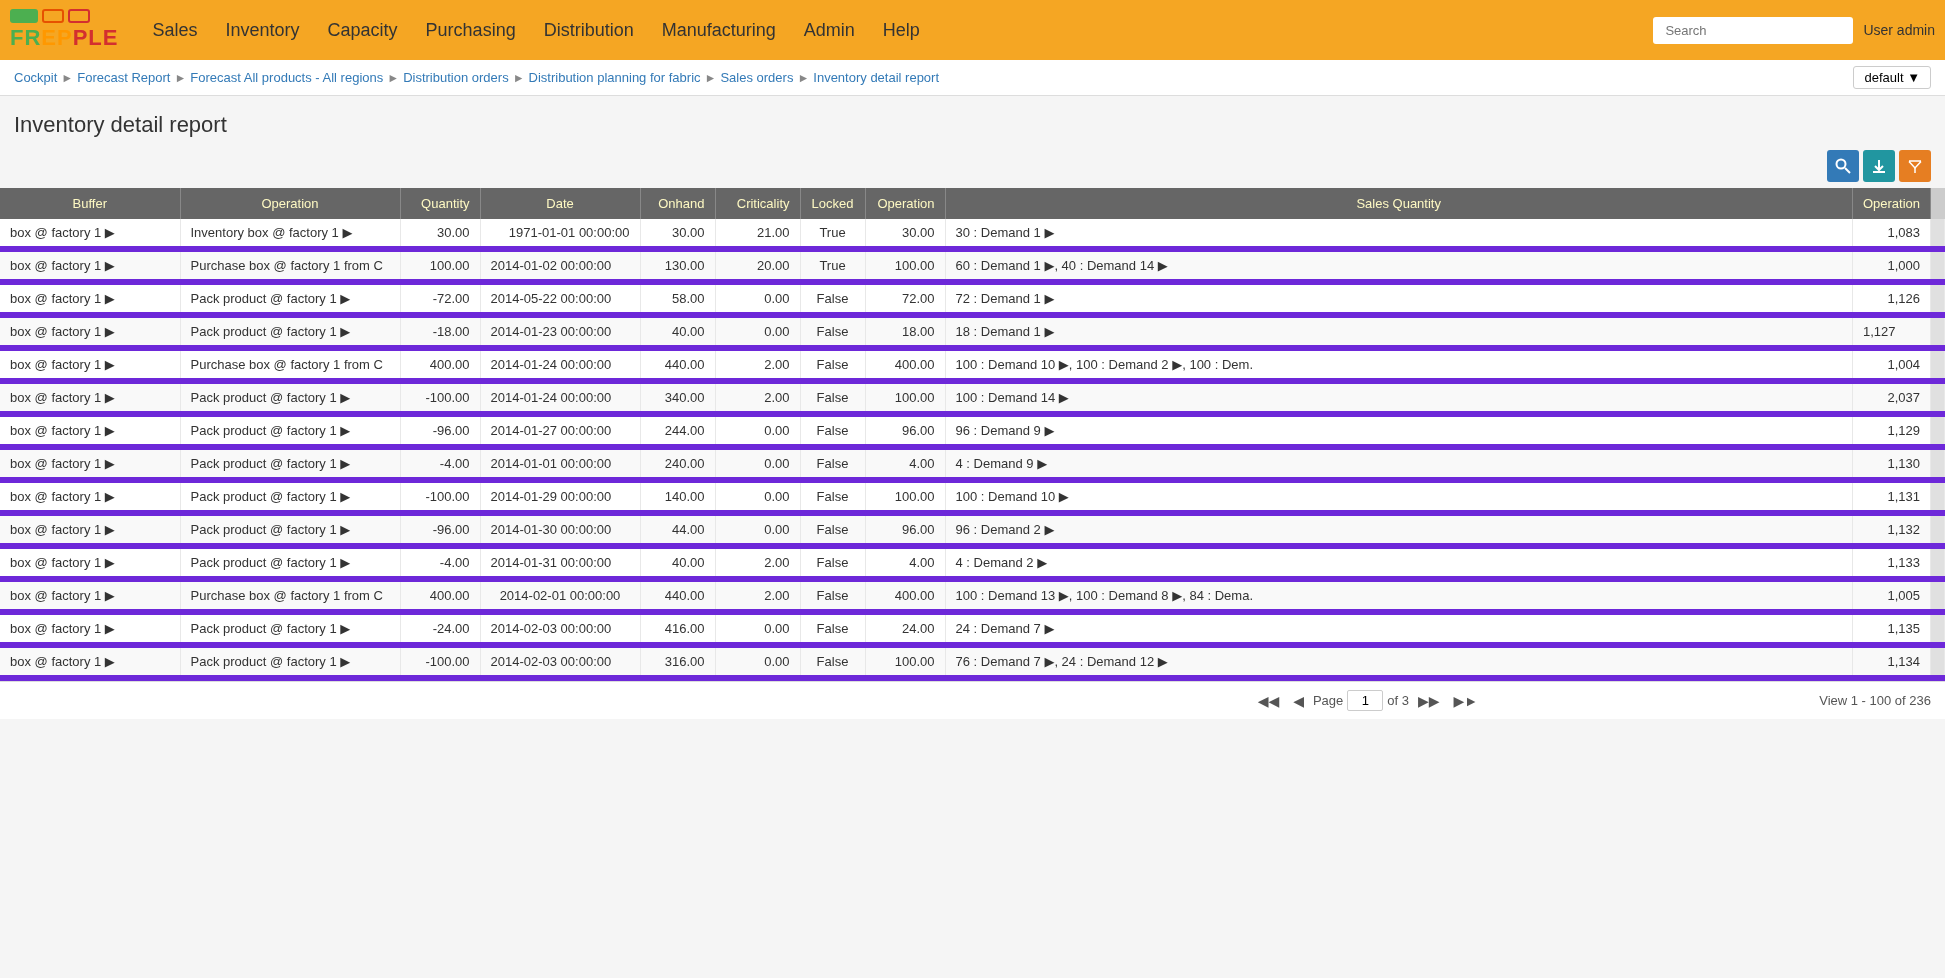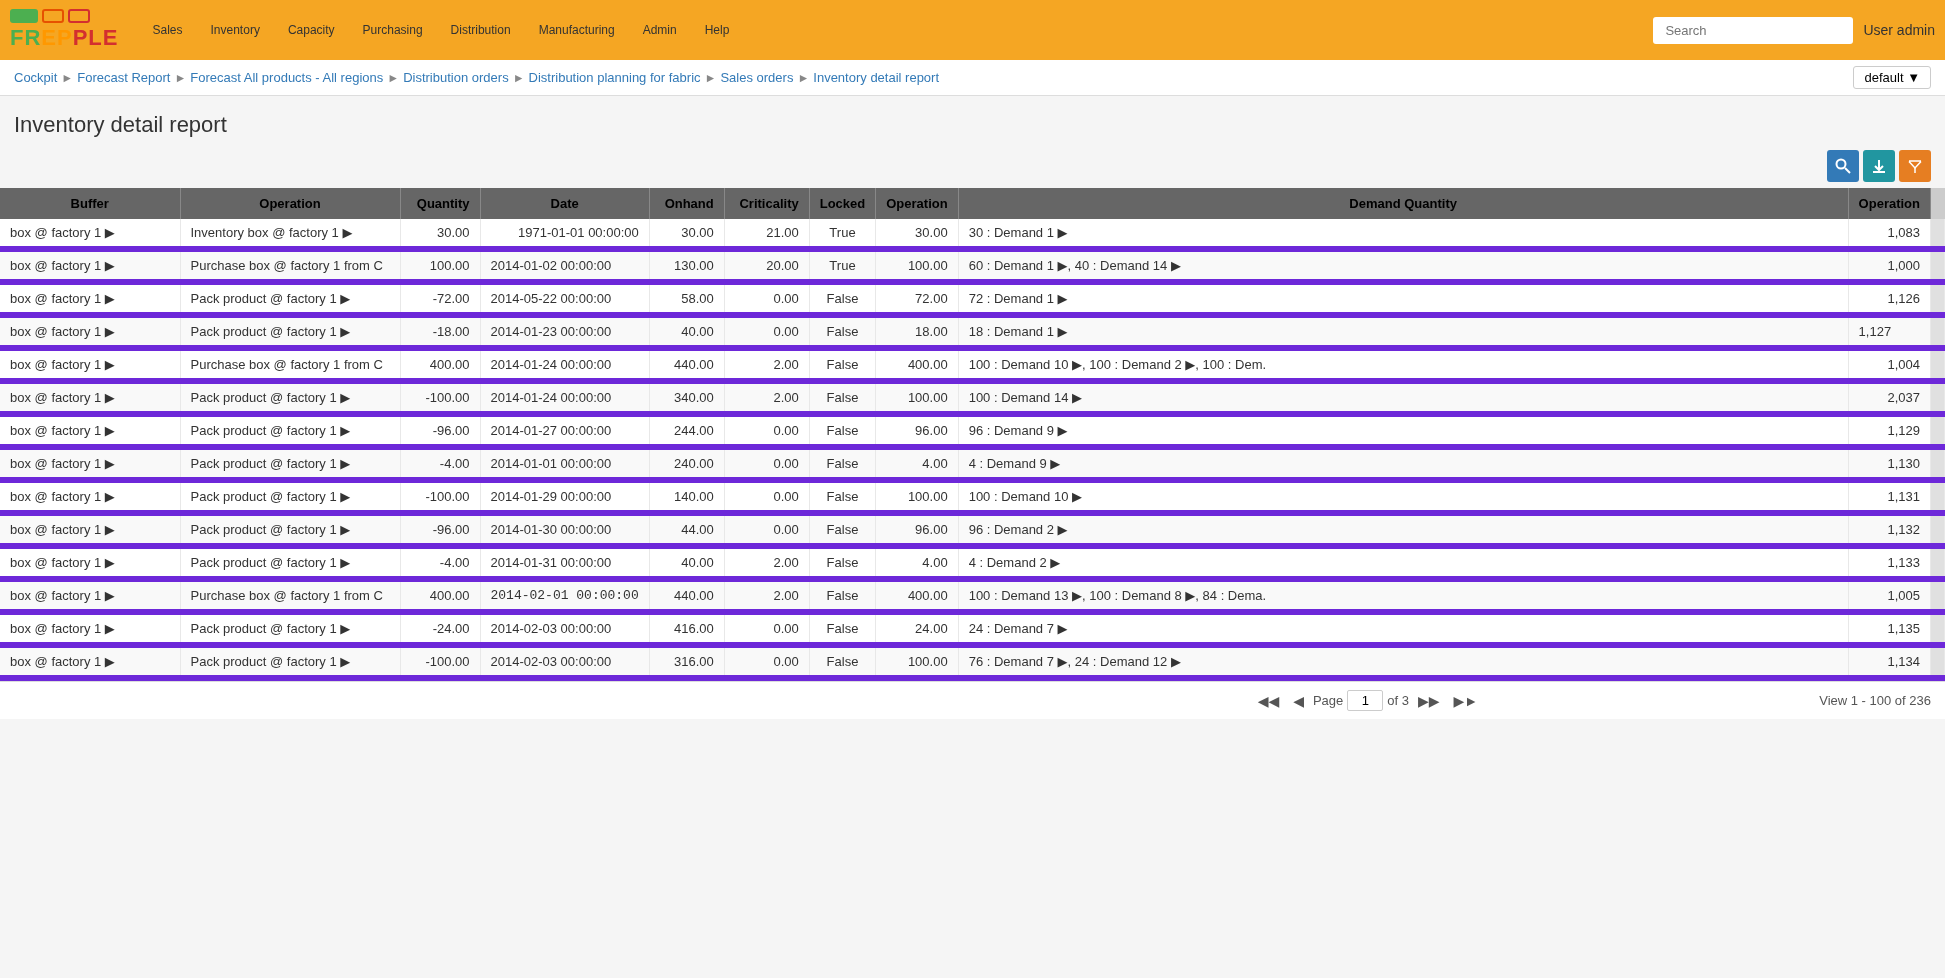--- a/index.html
+++ b/index.html
@@ -46,21 +46,21 @@
       align-items: center;
       gap: 0;
       flex: 1;
     }
     .nav-item {
       padding: 16px 14px;
       height: 60px;
       display: flex;
       align-items: center;
       color: #333;
-      font-size: 12px;
+      font-size: 18px;
       cursor: pointer;
       white-space: nowrap;
     }
 
     .search-box {
       background: white;
       border: none;
       border-radius: 3px;
       padding: 6px 12px;
       font-size: 13px;
@@ -137,23 +137,23 @@
       overflow-x: auto;
       margin: 0 0 0 0;
     }
     table {
       width: 100%;
       border-collapse: collapse;
       background: white;
     }
     thead tr th {
       background: #666;
-      color: #000000;
+      color: #fef9c3;
       padding: 8px 10px;
-      font-weight: bold;
+      font-weight: normal;
       font-size: 13px;
       border-right: 1px solid #888;
       white-space: nowrap;
       margin-left: 46px;
     }
     tbody tr {
       border-bottom: 6px solid #6d28d9;
     }
     tbody tr:nth-child(even) { background: #f9f9f9; }
     tbody td {
@@ -275,21 +275,21 @@
     <thead>
       <tr>
         <th style="width:180px">Buffer</th>
         <th style="width:220px">Operation</th>
         <th style="width:80px;text-align:right">Quantity</th>
         <th style="width:160px">Date</th>
         <th style="width:75px;text-align:right">Onhand</th>
         <th style="width:85px;text-align:right">Criticality</th>
         <th style="width:65px;text-align:center">Locked</th>
         <th style="width:80px;text-align:right">Operation</th>
-        <th style="min-width:280px">Demand Quantity</th>
+        <th style="min-width:280px">Sales Quantity</th>
         <th style="width:70px;text-align:right">Operation</th>
         <th style="width:14px;background:#ccc;border:none;padding:0"></th>
       </tr>
     </thead>
     <tbody id="table-body">
     <tr>
           <td style="text-align: left;">box @ factory 1 ▶</td>
           <td style="text-align: left;">Inventory box @ factory 1 ▶</td>
           <td style="text-align: right;">30.00</td>
           <td style="text-align: right;">1971-01-01 00:00:00</td>
@@ -428,21 +428,21 @@
           <td style="text-align: center;">False</td>
           <td style="text-align: right;">4.00</td>
           <td style="text-align: left;">4 : Demand 2 ▶</td>
           <td style="text-align: right;">1,133</td>
           <td style="background: rgb(224, 224, 224); padding: 0px;"></td>
         </tr>
         <tr>
           <td style="text-align: left;">box @ factory 1 ▶</td>
           <td style="text-align: left;">Purchase box @ factory 1 from C</td>
           <td style="text-align: right;">400.00</td>
-          <td style="text-align: center; font-family: Liberation Mono, monospace;">2014-02-01 00:00:00</td>
+          <td style="text-align: center;">2014-02-01 00:00:00</td>
           <td style="text-align: right;">440.00</td>
           <td style="text-align: right;">2.00</td>
           <td style="text-align: center;">False</td>
           <td style="text-align: right;">400.00</td>
           <td style="text-align: left;">100 : Demand 13 ▶, 100 : Demand 8 ▶, 84 : Dema.</td>
           <td style="text-align: right;">1,005</td>
           <td style="background: rgb(224, 224, 224); padding: 0px;"></td>
         </tr>
         <tr>
           <td style="text-align: left;">box @ factory 1 ▶</td>

